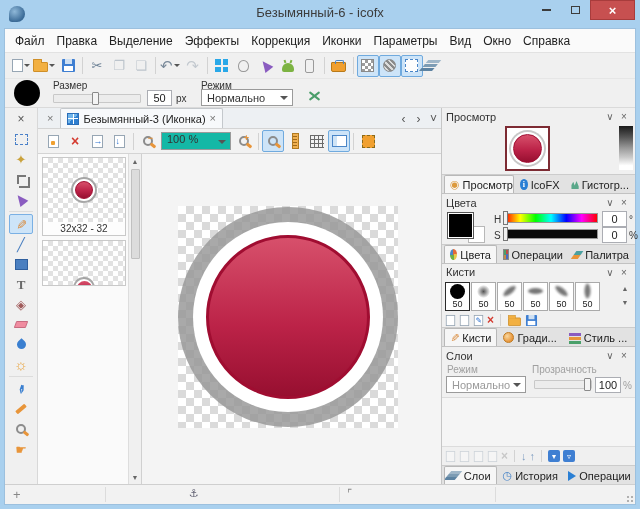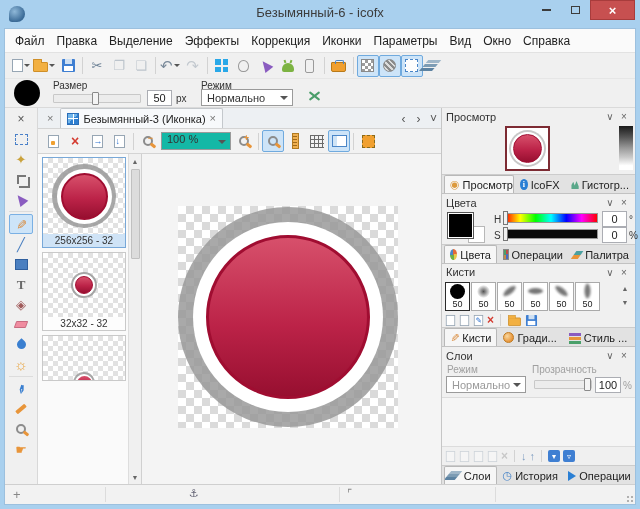--- a/index.html
+++ b/index.html
@@ -442,30 +442,20 @@
             </div>
           <div class="vsep"></div>
           <div class="tbtn">
               <span class="cresize"></span>
             </div>
         </div>
 
         <div class="contentrow">
           <div class="thumbpanel">
             <div class="thumblist">
-              <div class="thumb sel">
-                <div class="thumbimg" style="height:76px">
-                  <div class="ringG" style="width:64px;height:64px">
-                      <div class="ringW" style="width:55px;height:55px">
-                        <div class="redcirc" style="width:47px;height:47px;border:2px solid #a00d31"></div>
-                      </div>
-                    </div>
-                </div>
-                <div class="thumblabel">256x256 - 32</div>
-              </div>
               <div class="thumb">
                 <div class="thumbimg" style="height:64px">
                   <div class="ringG" style="width:26px;height:26px">
                       <div class="ringW" style="width:22px;height:22px">
                         <div class="redcirc" style="width:18px;height:18px;border:1px solid #a00d31"></div>
                       </div>
                     </div>
                 </div>
                 <div class="thumblabel">32x32 - 32</div>
               </div>

